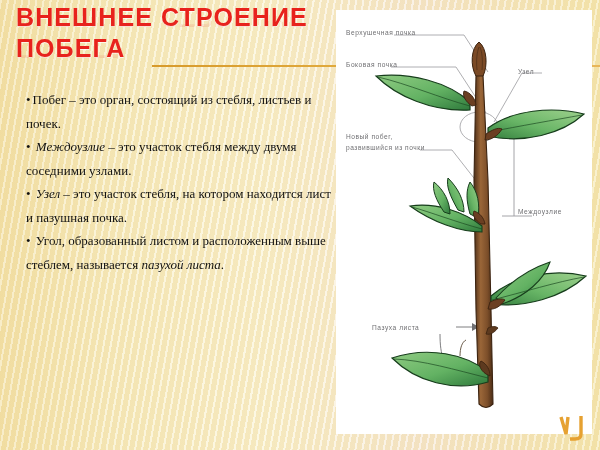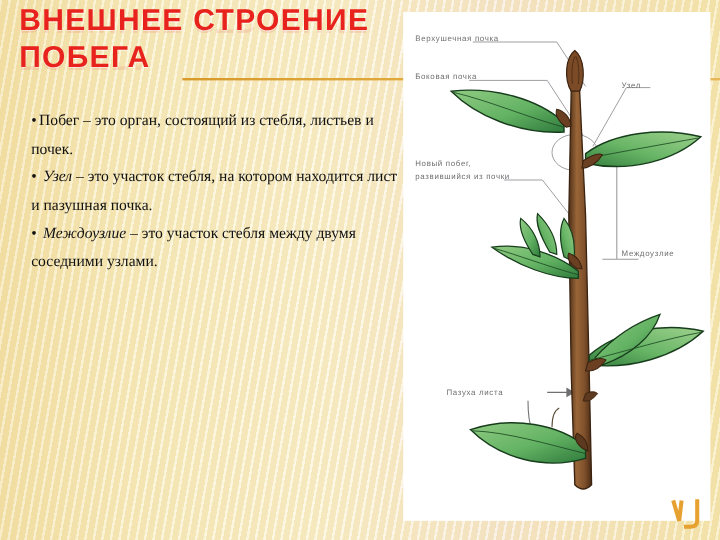--- a/index.html
+++ b/index.html
@@ -104,27 +104,30 @@
   </div>
   <div id="title-rule"></div>
 
   <div id="body-text">
 
     <p>
       <span class="bullet">•</span><span>Побег</span><span> – </span><span>это орган, состоящий из стебля, листьев и почек.</span>
     </p>
 
     <p>
+      <span class="bullet">•</span> <i>Междоузлие</i><span> – </span><span>это участок стебля между двумя соседними узлами.</span>
+    </p>
+
+    <p>
       <span class="bullet">•</span> <i>Узел</i><span> – </span><span>это участок стебля, на котором находится лист и пазушная почка.</span>
     </p>
 
     <p>
-      <span class="bullet">•</span> <i>Междоузлие</i><span> – </span><span>это участок стебля между двумя соседними узлами.</span>
-    </p>
-
+      <span class="bullet">•</span> <span>Угол,</span><span> </span><span>образованный листом и расположенным выше стеблем, называется</span> <i>пазухой листа</i><span>.</span>
+    </p>
 
   </div>
 
   <div id="diagram">
 
     <svg width="256" height="424" viewBox="0 0 256 424">
       <defs>
         <linearGradient id="leafg" x1="0" y1="0" x2="1" y2="1">
           <stop offset="0%" stop-color="#8fcb82"></stop>
           <stop offset="55%" stop-color="#63b263"></stop>

